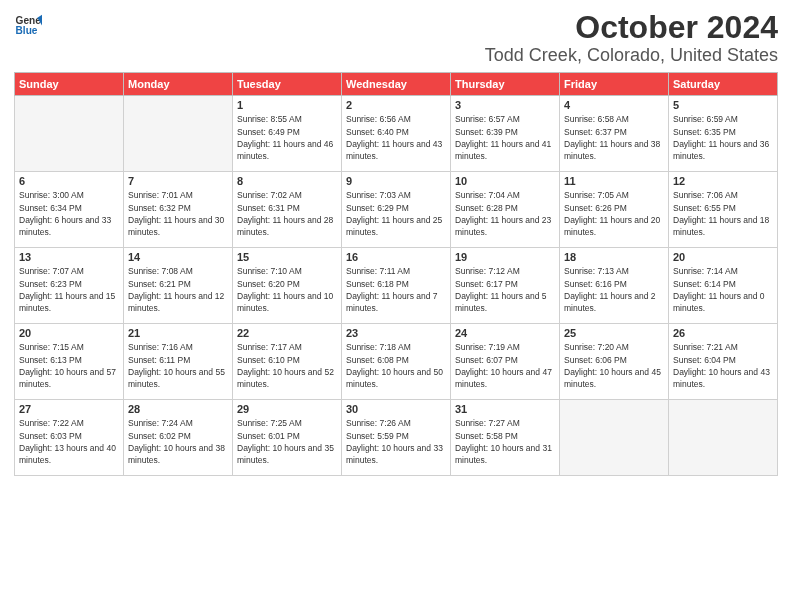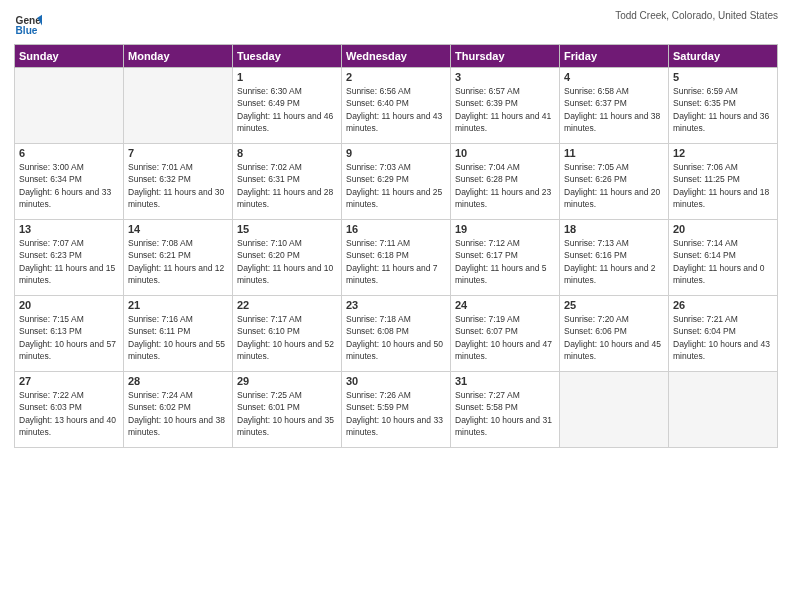--- a/index.html
+++ b/index.html
@@ -34,30 +34,30 @@
     .title-block {
       text-align: right;
     }
     .month-title {
       font-size: 32px;
       font-weight: bold;
       color: #333;
       line-height: 1.1;
     }
     .location {
-      font-size: 10px;
+      font-size: 18px;
       color: #555;
     }
     table {
       width: 100%;
       border-collapse: collapse;
       table-layout: fixed;
     }
     th {
-      background-color: #701a75;
+      background-color: #ef4444;
       color: #fff;
       font-size: 11px;
       font-weight: bold;
       padding: 5px 4px;
       text-align: left;
       border: 1px solid #c0c0c0;
     }
     td {
       border: 1px solid #d0d0d0;
       vertical-align: top;
@@ -91,20 +91,21 @@
 <div class="page">
   <div class="header">
     <div class="logo">
       <svg class="logo-icon" viewBox="0 0 36 36">
         <text x="2" y="18" font-size="13" font-weight="bold" fill="#333" font-family="Arial">General</text>
         <text x="2" y="31" font-size="13" font-weight="bold" fill="#1a6bb5" font-family="Arial">Blue</text>
         <polygon points="30,10 36,6 36,20" fill="#1a6bb5"></polygon>
       </svg>
     </div>
     <div class="title-block">
+      <div class="month-title">October 2024</div>
       <div class="location">Todd Creek, Colorado, United States</div>
     </div>
   </div>
 
   <table>
     <thead>
       <tr>
         <th>Sunday</th>
         <th>Monday</th>
         <th>Tuesday</th>
@@ -113,21 +114,21 @@
         <th>Friday</th>
         <th>Saturday</th>
       </tr>
     </thead>
     <tbody id="calendar-body">
     <tr>
           <td class="empty"></td>
           <td class="empty"></td>
           <td>
             <span class="day-number">1</span>
-            <div class="day-info"><span>Sunrise: 6:30 AM</span><br><span>Sunset: 6:49 PM</span><br><span>Daylight: 11 hours and 46 minutes.</span></div>
+            <div class="day-info"><span>Sunrise: 8:55 AM</span><br><span>Sunset: 6:49 PM</span><br><span>Daylight: 11 hours and 46 minutes.</span></div>
           </td>
           <td>
             <span class="day-number">2</span>
             <div class="day-info"><span>Sunrise: 6:56 AM</span><br><span>Sunset: 6:40 PM</span><br><span>Daylight: 11 hours and 43 minutes.</span></div>
           </td>
           <td>
             <span class="day-number">3</span>
             <div class="day-info"><span>Sunrise: 6:57 AM</span><br><span>Sunset: 6:39 PM</span><br><span>Daylight: 11 hours and 41 minutes.</span></div>
           </td>
           <td>
@@ -159,21 +160,21 @@
           <td>
             <span class="day-number">10</span>
             <div class="day-info"><span>Sunrise: 7:04 AM</span><br><span>Sunset: 6:28 PM</span><br><span>Daylight: 11 hours and 23 minutes.</span></div>
           </td>
           <td>
             <span class="day-number">11</span>
             <div class="day-info"><span>Sunrise: 7:05 AM</span><br><span>Sunset: 6:26 PM</span><br><span>Daylight: 11 hours and 20 minutes.</span></div>
           </td>
           <td>
             <span class="day-number">12</span>
-            <div class="day-info"><span>Sunrise: 7:06 AM</span><br><span>Sunset: 11:25 PM</span><br><span>Daylight: 11 hours and 18 minutes.</span></div>
+            <div class="day-info"><span>Sunrise: 7:06 AM</span><br><span>Sunset: 6:55 PM</span><br><span>Daylight: 11 hours and 18 minutes.</span></div>
           </td>
         </tr>
         <tr>
           <td>
             <span class="day-number">13</span>
             <div class="day-info"><span>Sunrise: 7:07 AM</span><br><span>Sunset: 6:23 PM</span><br><span>Daylight: 11 hours and 15 minutes.</span></div>
           </td>
           <td>
             <span class="day-number">14</span>
             <div class="day-info"><span>Sunrise: 7:08 AM</span><br><span>Sunset: 6:21 PM</span><br><span>Daylight: 11 hours and 12 minutes.</span></div>

